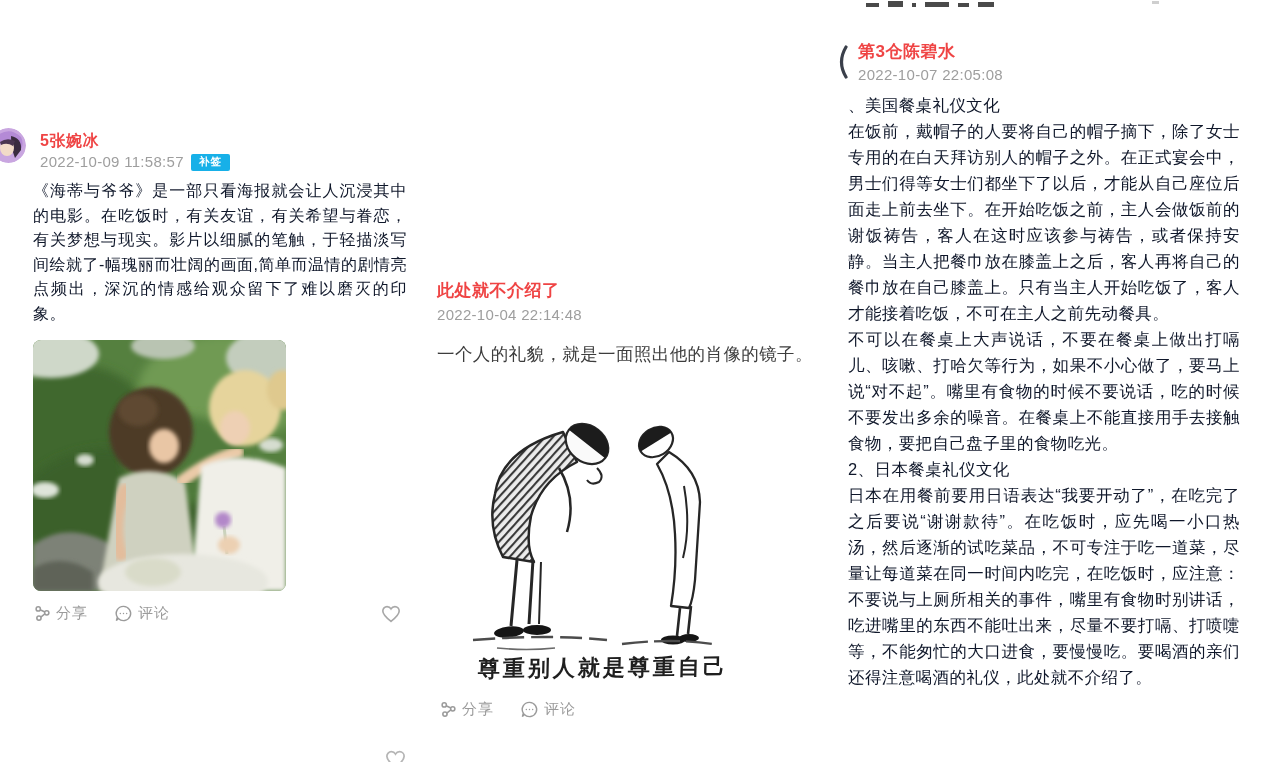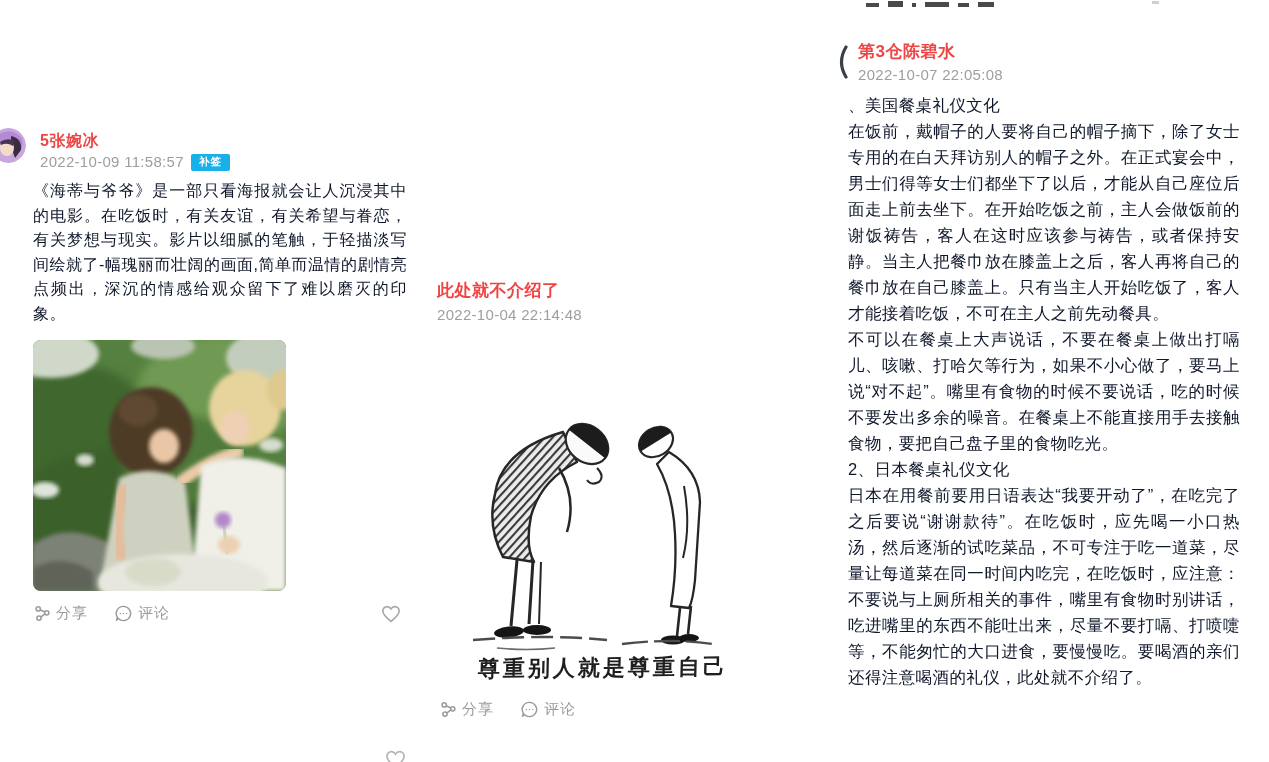--- a/index.html
+++ b/index.html
@@ -130,20 +130,21 @@
       <svg width="20" height="18" viewBox="0 0 24 22" fill="none" stroke="#a8a8a8" stroke-width="2">
         <path d="M12,20 C5,14.5 2,10.8 2,7.3 C2,4.4 4.3,2 7.2,2 C9.2,2 11,3.1 12,4.8 C13,3.1 14.8,2 16.8,2 C19.7,2 22,4.4 22,7.3 C22,10.8 19,14.5 12,20 Z"></path>
       </svg>
     </span>
   </div>
 
   <div class="abs author" style="left:437px;top:279px;font-size:17px;">此处就不介绍了</div>
 
   <div class="abs timestamp" style="left:437px;top:306px;">2022-10-04 22:14:48</div>
 
+  <div class="abs quote-line" style="left:437px;top:340px;">一个人的礼貌，就是一面照出他的肖像的镜子。</div>
 
   <div class="abs drawing-frame" style="left:437px;top:394px;width:300px;height:262px;" title="两人相互鞠躬的素描">
     <svg width="300" height="262" viewBox="0 0 300 262">
       <defs>
         <pattern id="hatch" width="6" height="6" patternUnits="userSpaceOnUse" patternTransform="rotate(42)">
           <rect width="6" height="6" fill="#ececec"></rect>
           <line x1="1" y1="0" x2="1" y2="6" stroke="#3a3a3a" stroke-width="2.2"></line>
         </pattern>
       </defs>
       <rect width="300" height="262" fill="#ffffff"></rect>

